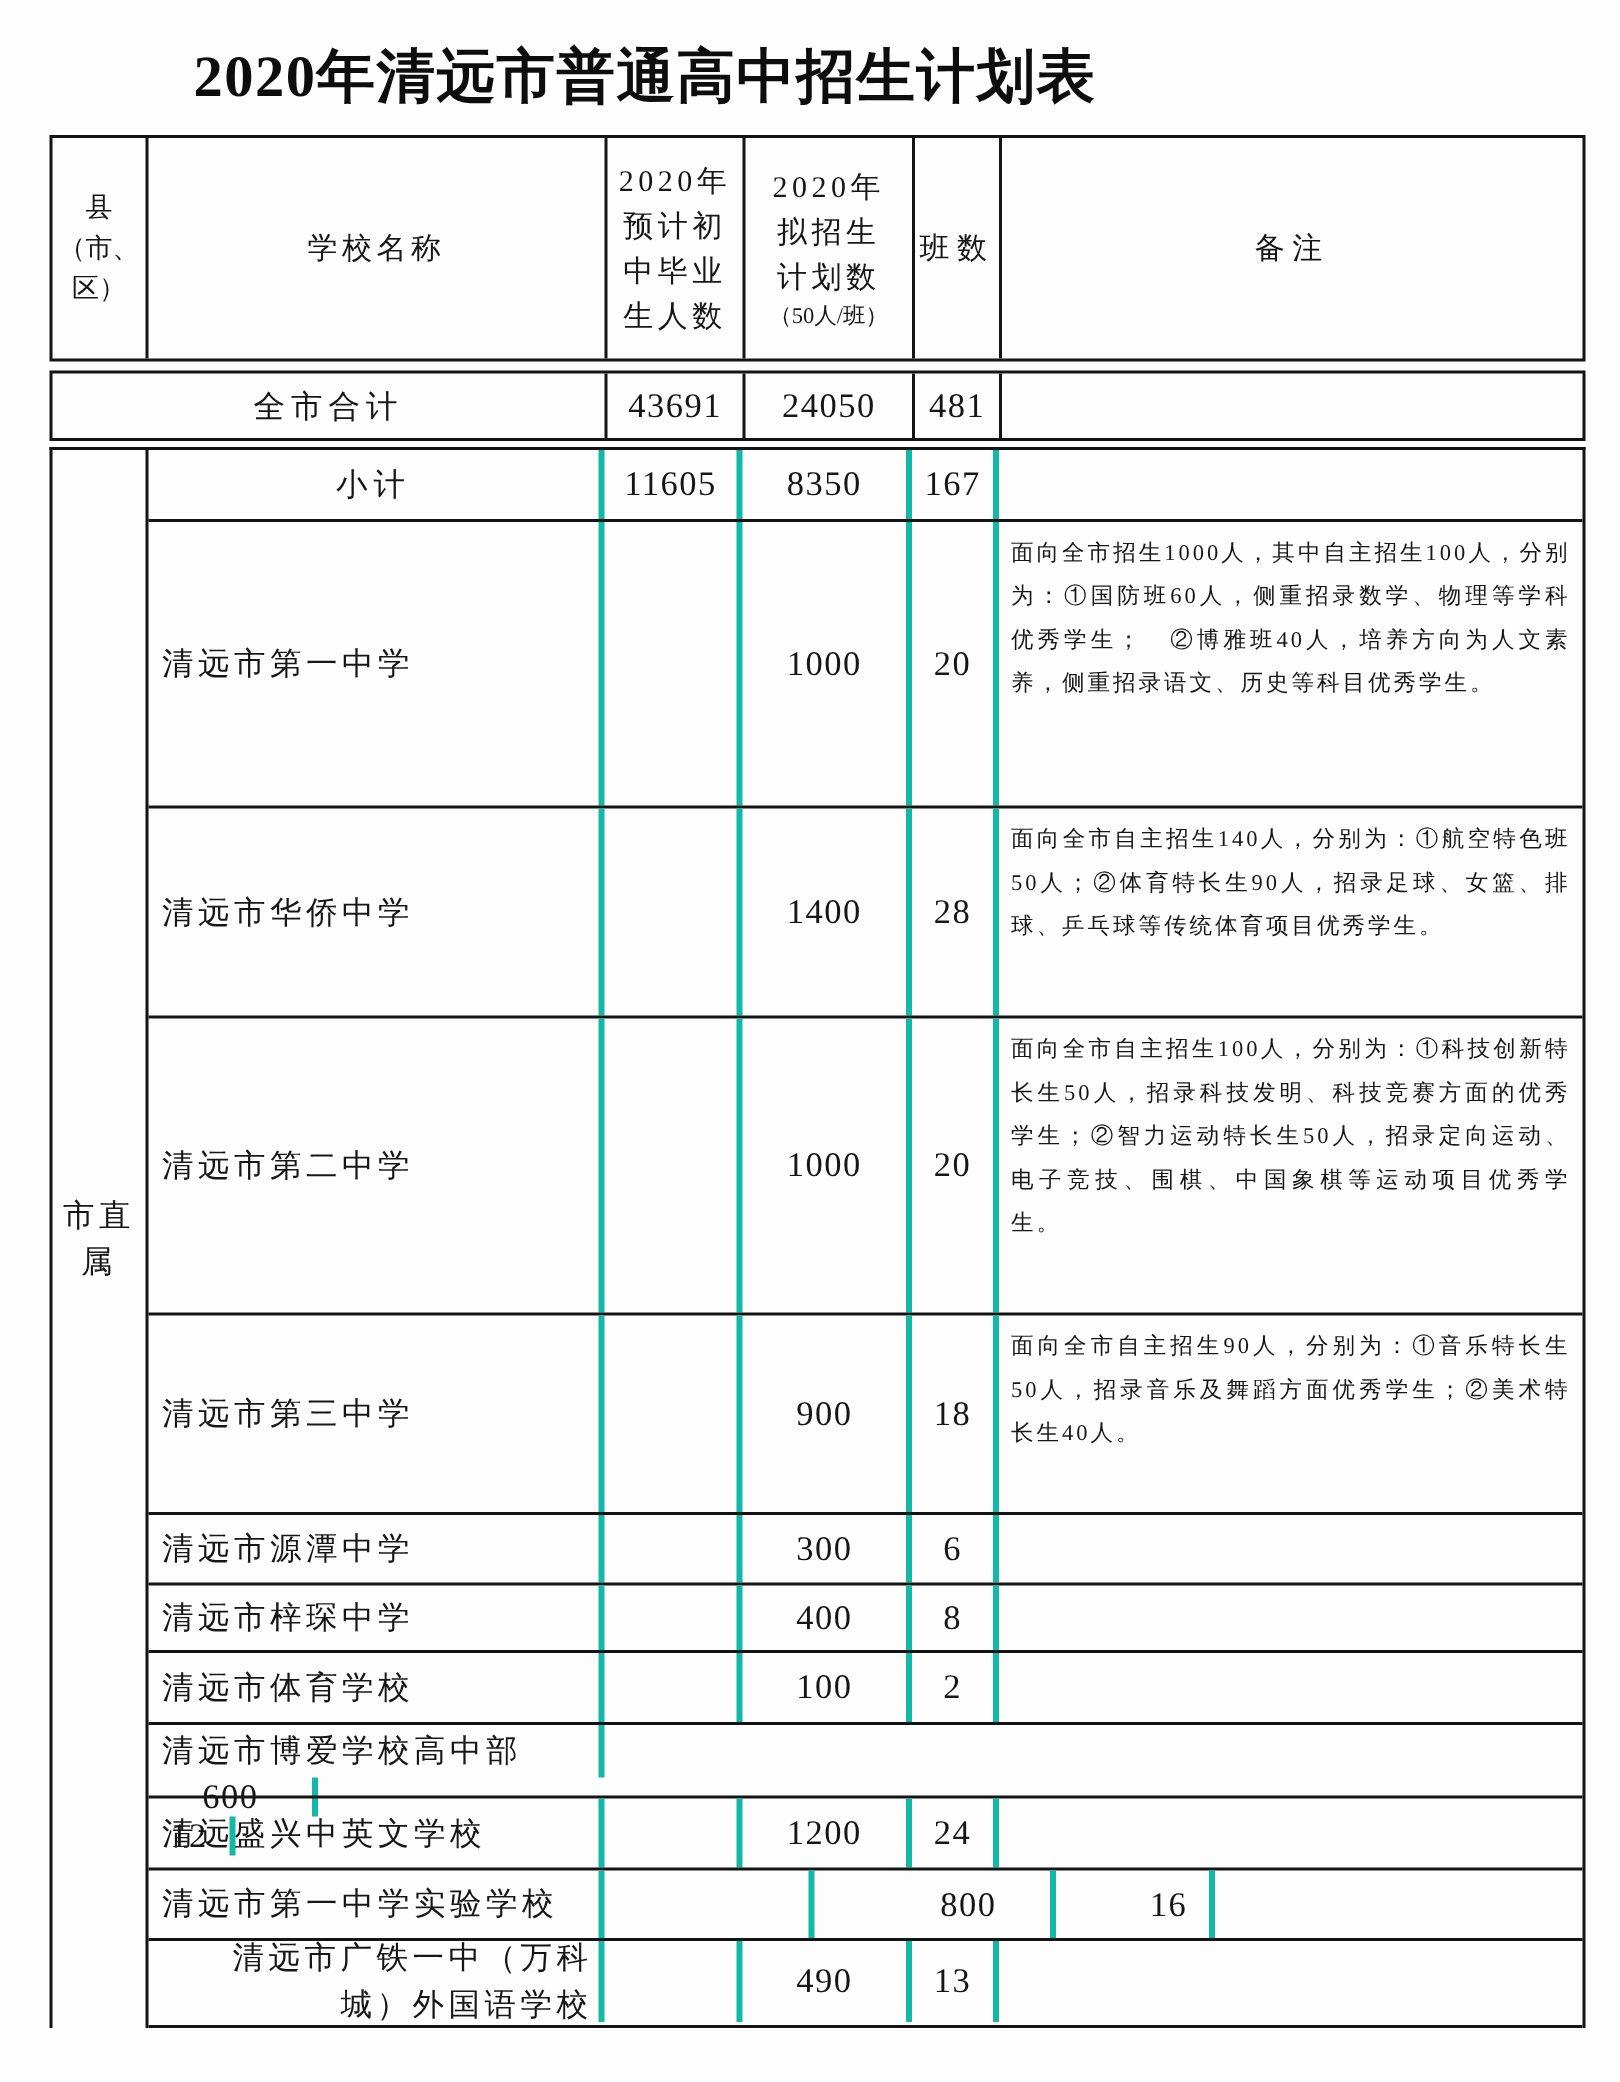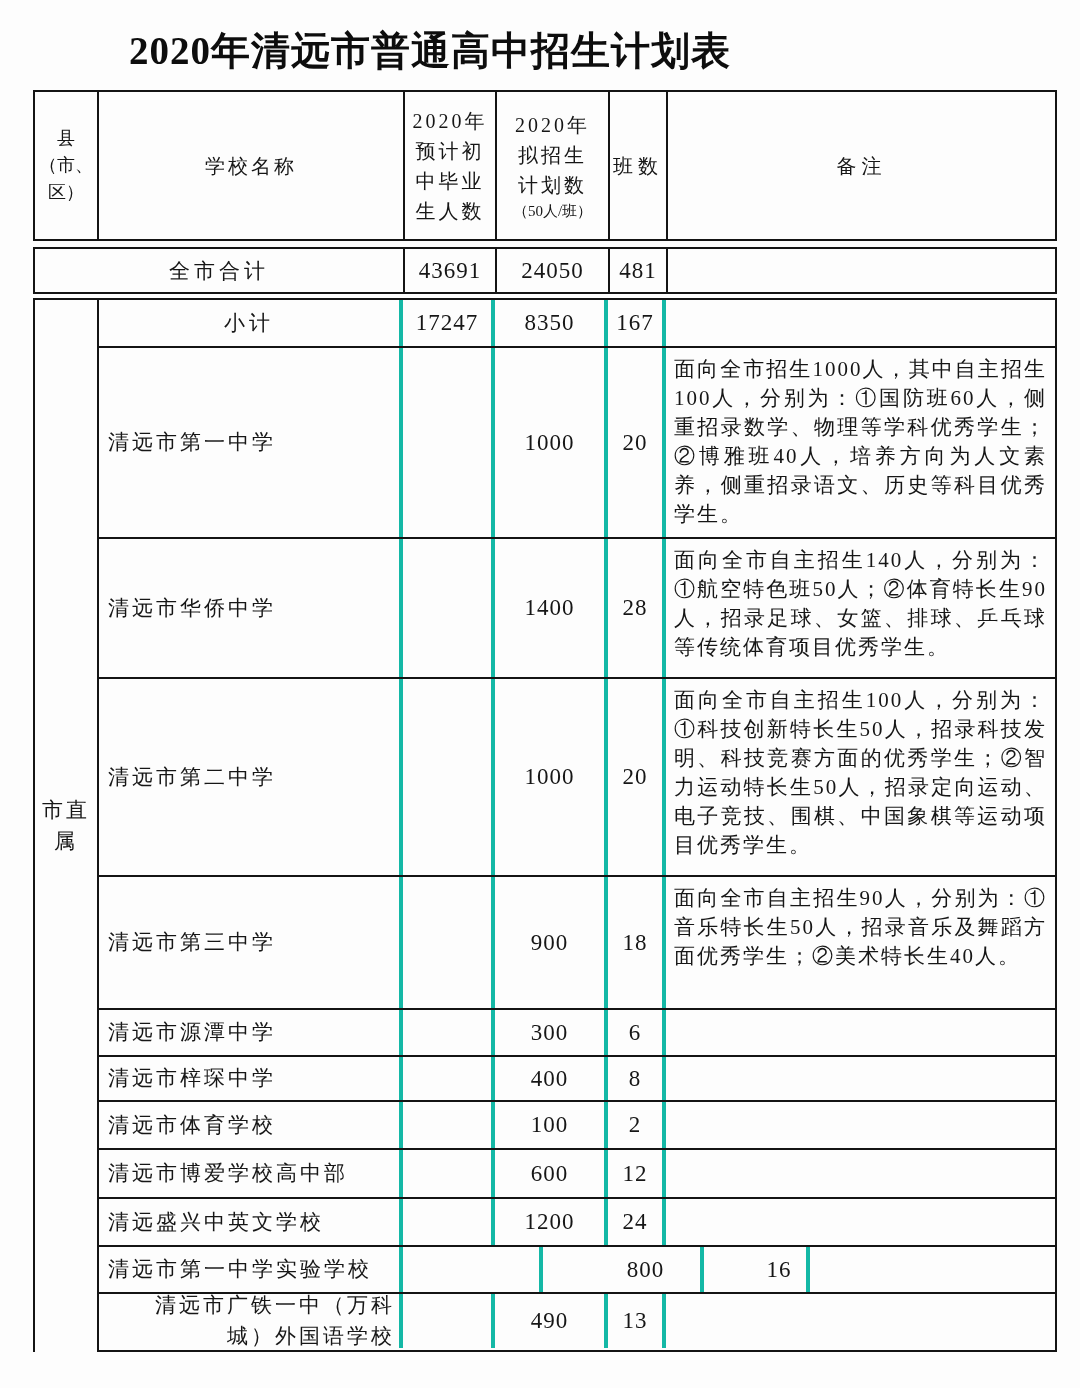--- a/index.html
+++ b/index.html
@@ -40,27 +40,27 @@
   .row{box-sizing:border-box;border-top:2px solid #141414;display:flex;flex:none;}
   .row:first-child{border-top:none;}
   .cell{box-sizing:border-box;border-right:4px solid #14b8a6;display:flex;align-items:center;justify-content:center;text-align:right;}
   .cell:last-child{border-right:none;}
   .c-school{width:304px;justify-content:flex-start;padding:2px 4px 2px 9px;
         font-size:21px;letter-spacing:3px;line-height:31px;}
   .c-school.center{justify-content:center;padding-left:4px;letter-spacing:4px;}
   .c-grad{width:92px;}
   .c-plan{width:113px;}
   .c-classes{width:58px;}
-  .c-remarks{flex:1;padding:7px 8px;font-size:21px;letter-spacing:2px;line-height:29px;
+  .c-remarks{flex:1;padding:7px 8px;font-size:15px;letter-spacing:2px;line-height:29px;
         text-align:justify;display:block;}
   .num{font-size:23px;letter-spacing:1px;}
   
   .rh-sub{height:46px;} .rh0{height:191px;} .rh1{height:140px;} .rh2{height:198px;}
   .rh3{height:133px;} .rh4{height:47px;} .rh5{height:45px;} .rh6{height:48px;}
-  .rh7{height:49px;} .rh8{height:48px;} .rh9{height:47px;gap:48px;} .rh10{height:56px;}
+  .rh7{height:49px;flex-direction:column;} .rh8{height:48px;} .rh9{height:47px;gap:48px;} .rh10{height:56px;}
 </style>
 </head>
 <body>
 
 <div id="page">
 
   <div id="doc-title">2020年清远市普通高中招生计划表</div>
 
   <div class="sec" id="sec-header">
     <div class="hcell h-region">县
@@ -88,21 +88,21 @@
     <div class="tcell t-classes num">481</div>
     <div class="tcell t-remarks"></div>
   </div>
 
   <div class="sec" id="sec-body">
     <div id="region-cell">市直属</div>
     <div id="rows">
 
       <div class="row rh-sub">
         <div class="cell c-school center">小计</div>
-        <div class="cell c-grad num">17247</div>
+        <div class="cell c-grad num">11605</div>
         <div class="cell c-plan num">8350</div>
         <div class="cell c-classes num">167</div>
         <div class="cell c-remarks"></div>
       </div>
 
       <div class="row rh0">
         <div class="cell c-school">清远市第一中学</div>
         <div class="cell c-grad num"></div>
         <div class="cell c-plan num">1000</div>
         <div class="cell c-classes num">20</div>

